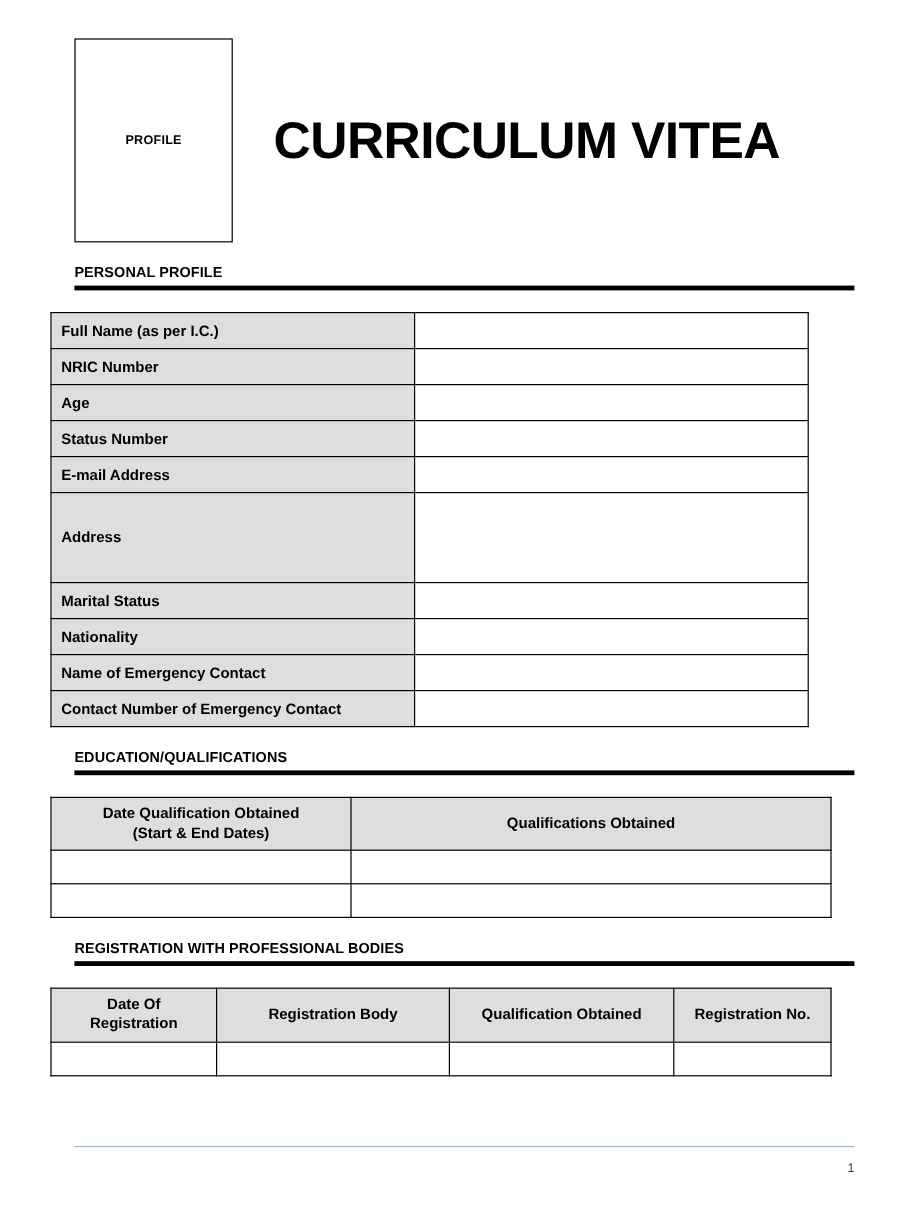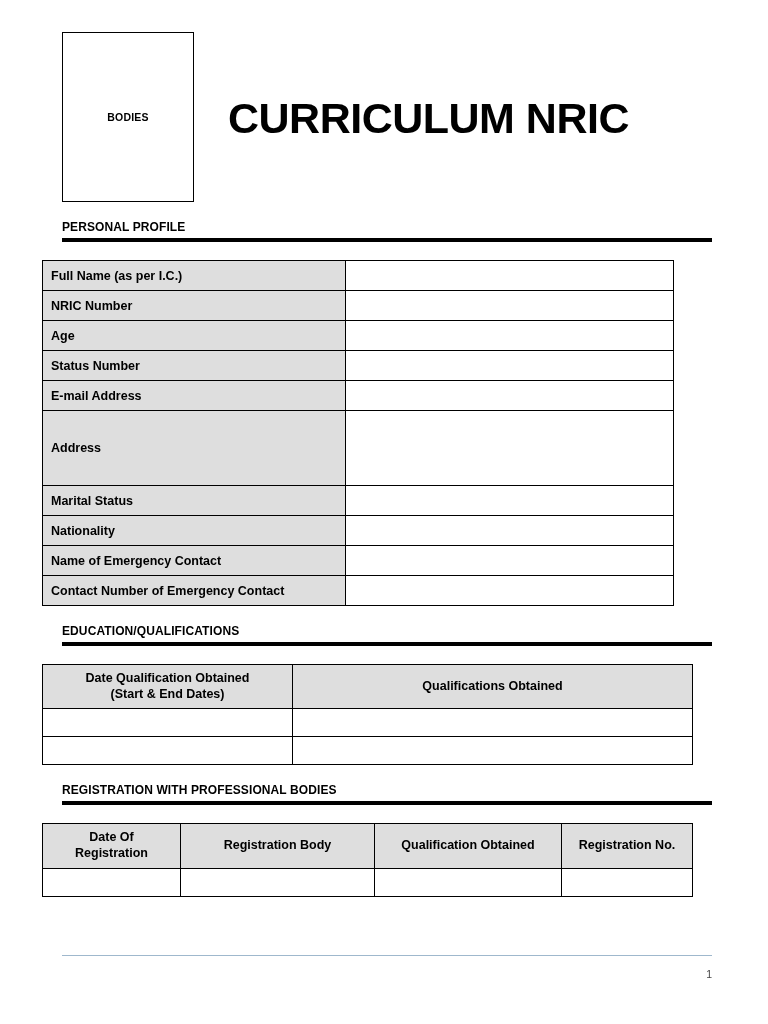--- a/index.html
+++ b/index.html
@@ -149,23 +149,23 @@
     color: #444;
   }
 </style>
 </head>
 <body>
 
 <div class="page">
 
   <div class="header">
     <div class="photo-box">
-      <span class="photo-label">BODIES</span>
+      <span class="photo-label">PROFILE</span>
     </div>
-    <div class="doc-title">CURRICULUM NRIC</div>
+    <div class="doc-title">CURRICULUM VITEA</div>
   </div>
 
   <div class="section">
     <div class="section-title">PERSONAL PROFILE</div>
     <div class="section-rule"></div>
 
     <table>
       <tbody>
         <tr class="row-h">
           <td class="label-cell">Full Name (as per I.C.)</td>

